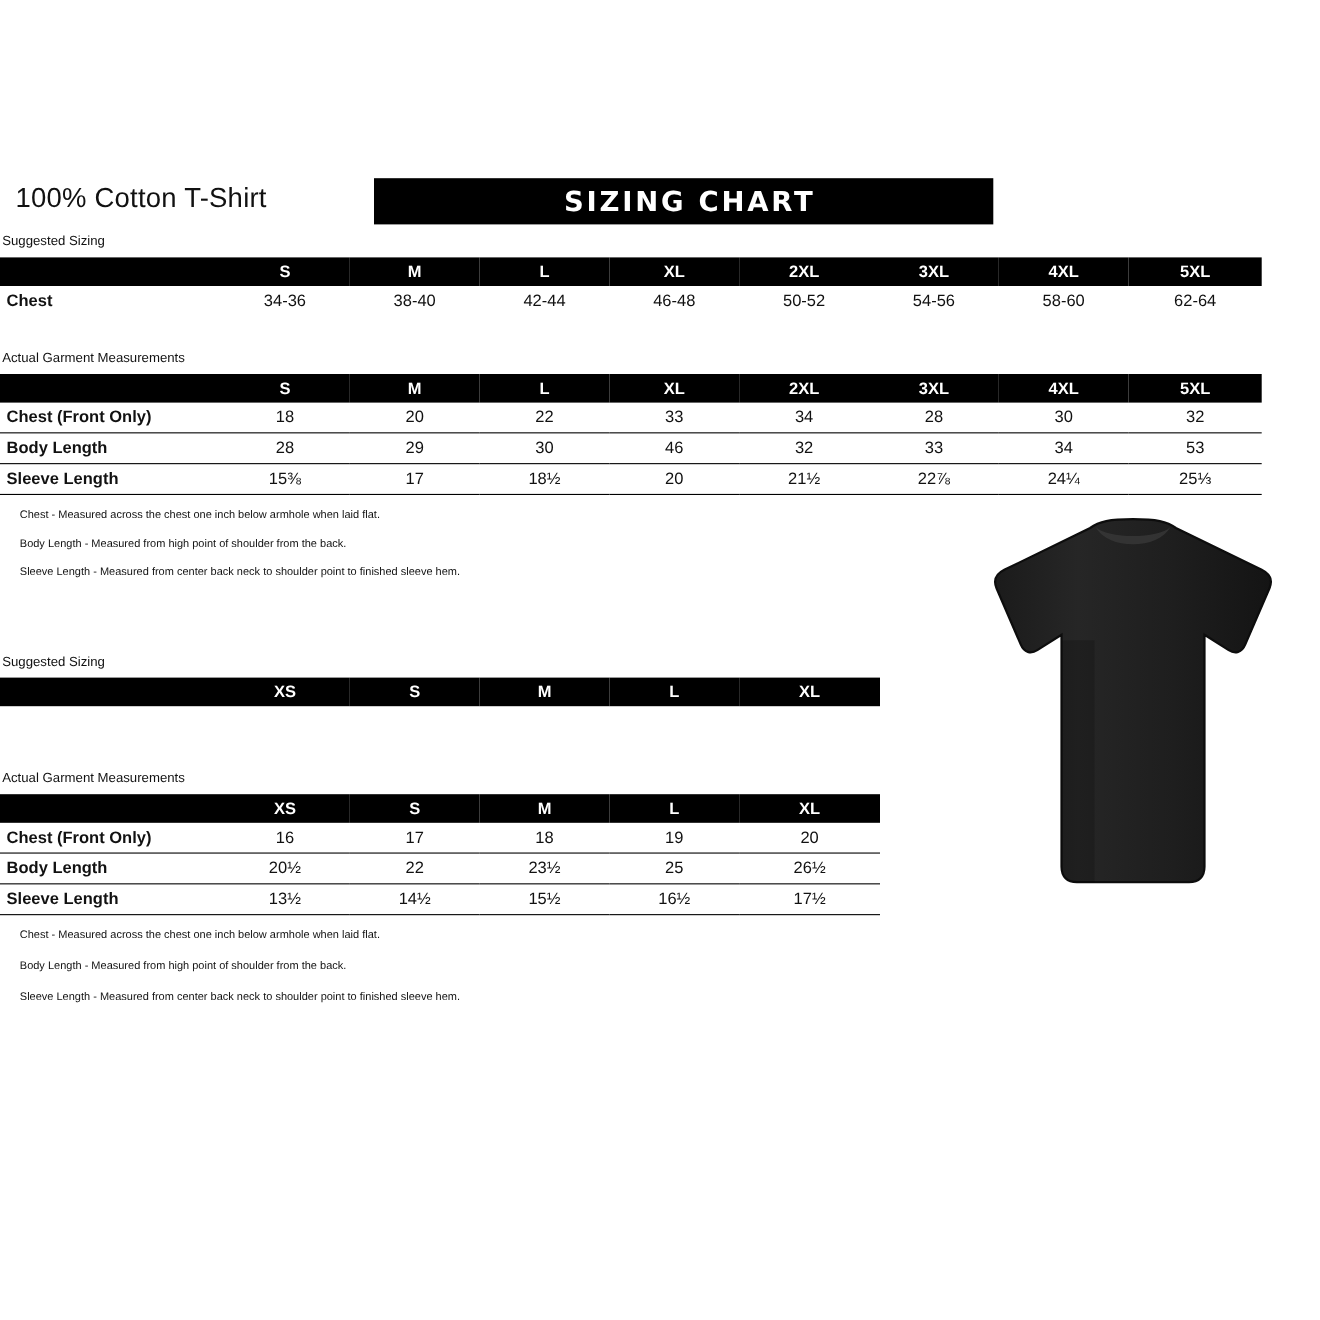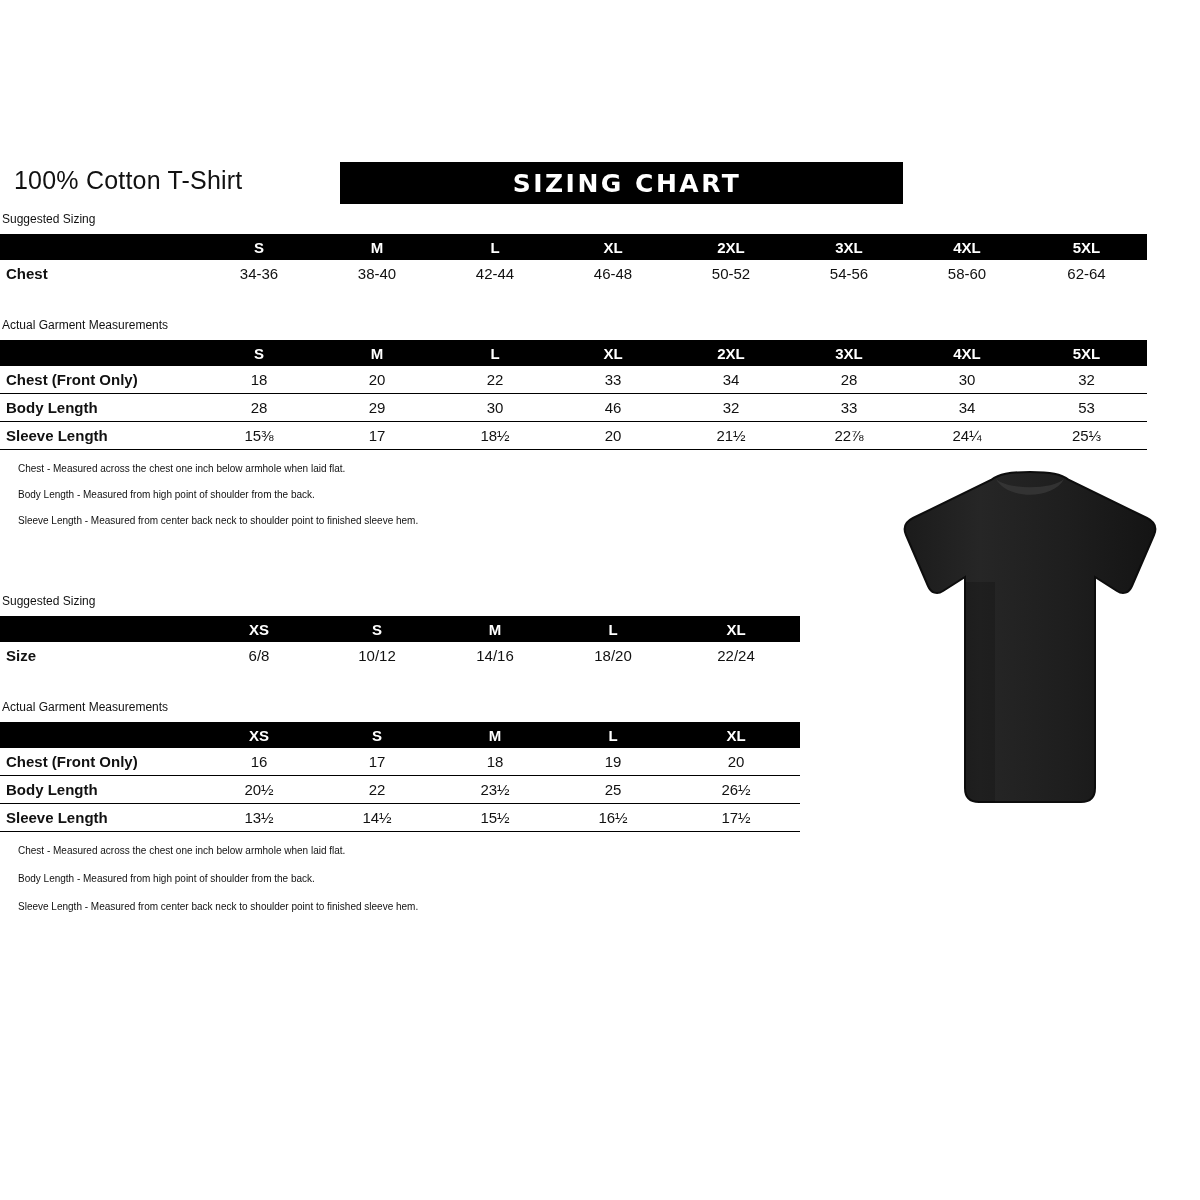--- a/index.html
+++ b/index.html
@@ -260,28 +260,20 @@
         <col style="width:128px">
     </colgroup>
     <tbody>
         <tr class="hdr-row">
       <td class="row-label"></td>
       <td>XS</td>
       <td>S</td>
       <td>M</td>
       <td>L</td>
       <td>XL</td>
-    </tr>
-    <tr class="data-row no-rule">
-      <td class="row-label">Size</td>
-      <td>6/8</td>
-      <td>10/12</td>
-      <td>14/16</td>
-      <td>18/20</td>
-      <td>22/24</td>
     </tr>
   </tbody>
     </table>
 
   <div class="label-sub" style="top:700px;">Actual Garment Measurements</div>
 
   <table class="tbl" style="left:0px; top:722px; width:800px;">
     <colgroup>
       <col style="width:200px">
         <col style="width:118px">

